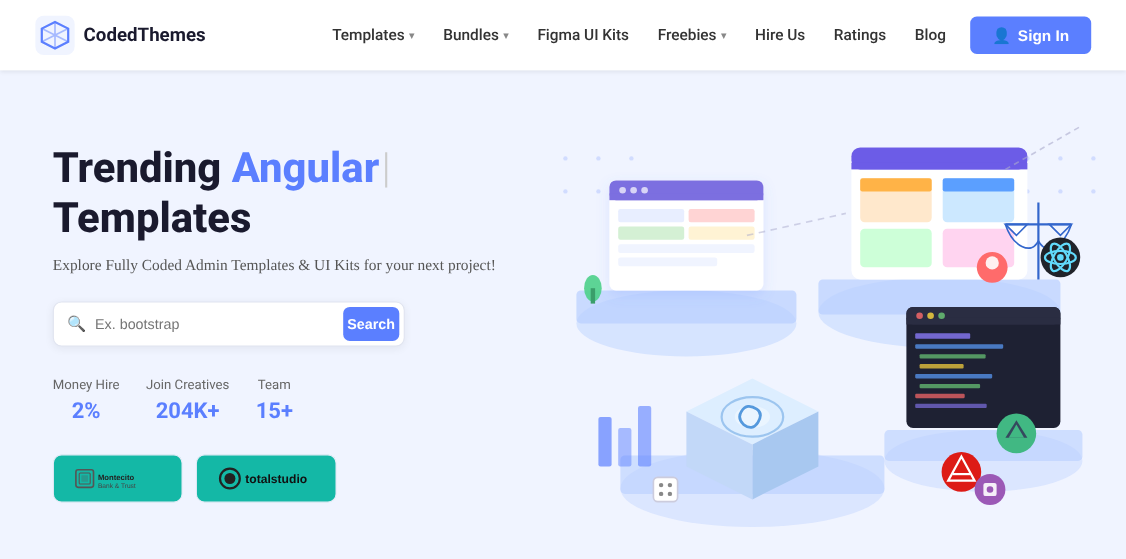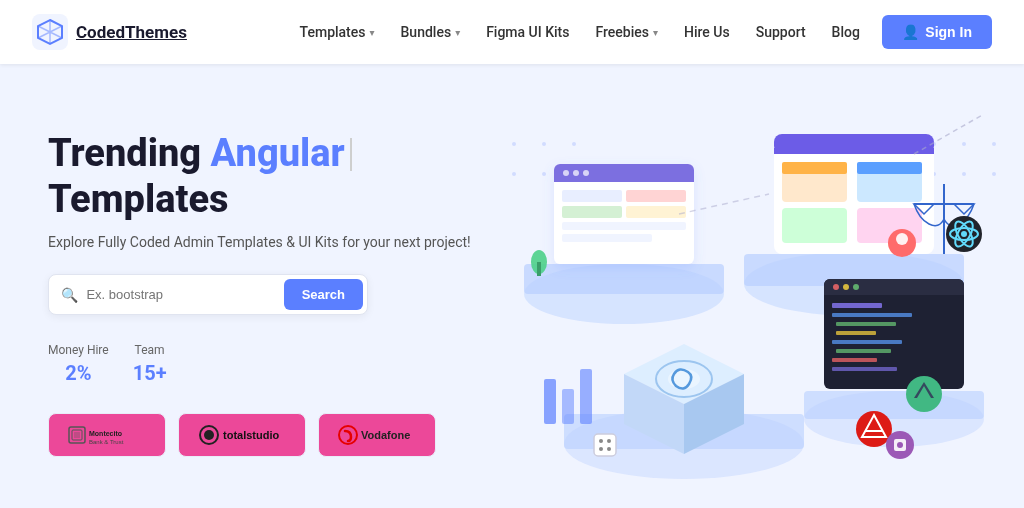--- a/index.html
+++ b/index.html
@@ -28,21 +28,20 @@
       margin-right: auto;
     }
     .logo-icon {
       width: 36px;
       height: 36px;
     }
     .logo-text {
       font-size: 17px;
       font-weight: 700;
       color: #1a1a2e;
-      text-decoration: underline;
     }
     .nav-links {
       display: flex;
       align-items: center;
       gap: 6px;
       list-style: none;
     }
     .nav-links li a {
       text-decoration: none;
       color: #333;
@@ -110,20 +109,21 @@
     }
     .hero-title .separator {
       color: #ccc;
       font-weight: 300;
       margin: 0 2px;
     }
     .hero-subtitle {
       font-size: 14px;
       color: #555;
       margin-bottom: 24px;
+      font-family: Liberation Serif, serif;
     }
 
     
     .search-bar {
       display: flex;
       align-items: center;
       background: #fff;
       border-radius: 8px;
       border: 1px solid #e0e4f0;
       padding: 4px 4px 4px 12px;
@@ -142,21 +142,21 @@
     .search-icon-wrap {
       color: #aaa;
       margin-right: 8px;
       font-size: 14px;
     }
     .btn-search {
       background: #5b7fff;
       color: #fff;
       border: none;
       border-radius: 6px;
-      padding: 8px 18px;
+      padding: 8px 4px;
       font-size: 13px;
       font-weight: 600;
       cursor: pointer;
     }
 
     
     .stats-row {
       display: flex;
       gap: 24px;
       margin-bottom: 28px;
@@ -180,21 +180,21 @@
     .agencies-title {
       font-size: 13px;
       color: #888;
       margin-bottom: 12px;
     }
     .agencies-logos {
       display: flex;
       gap: 12px;
     }
     .agency-logo {
-      background: #ec4899;
+      background: #14b8a6;
       border: 1px solid #e8ecf8;
       border-radius: 8px;
       padding: 10px 18px;
       display: flex;
       align-items: center;
       justify-content: center;
       min-width: 110px;
       height: 44px;
     }
 
@@ -248,21 +248,21 @@
         <span class="chevron">▾</span>
       </a>
     </li>
     <li>
       <a href="#">
         <span>Hire Us</span>
       </a>
     </li>
     <li>
       <a href="#">
-        <span>Support</span>
+        <span>Ratings</span>
       </a>
     </li>
     <li>
       <a href="#">
         <span>Blog</span>
       </a>
     </li>
   </ul>
 
   <button class="btn-signin">
@@ -281,20 +281,24 @@
     <div class="search-bar">
       <span class="search-icon-wrap">🔍</span>
       <input type="text" placeholder="Ex. bootstrap" style="">
       <button class="btn-search">Search</button>
     </div>
 
     <div class="stats-row">
       <div class="stat-item">
         <div class="stat-label">Money Hire</div>
         <div class="stat-value">2%</div>
+      </div>
+      <div class="stat-item">
+        <div class="stat-label">Join Creatives</div>
+        <div class="stat-value">204K+</div>
       </div>
       <div class="stat-item">
         <div class="stat-label">Team</div>
         <div class="stat-value">15+</div>
       </div>
     </div>
 
     <div class="agencies-section">
       <div class="agencies-logos">
         <div class="agency-logo">
@@ -306,27 +310,20 @@
             <text x="22" y="21" font-size="6" fill="#444" font-family="sans-serif">Bank &amp; Trust</text>
           </svg>
         </div>
         <div class="agency-logo">
           <svg width="90" height="24" viewBox="0 0 90 24">
             <circle cx="12" cy="12" r="9" fill="none" stroke="#222" stroke-width="2"></circle>
             <circle cx="12" cy="12" r="5" fill="#222"></circle>
             <text x="26" y="16" font-size="11" font-weight="700" fill="#111" font-family="sans-serif">totalstudio</text>
           </svg>
         </div>
-        <div class="agency-logo">
-          <svg width="80" height="24" viewBox="0 0 80 24">
-            <circle cx="11" cy="12" r="9" fill="none" stroke="#e60000" stroke-width="2"></circle>
-            <path d="M8 8 Q14 8 14 14 Q14 18 11 18" fill="none" stroke="#e60000" stroke-width="2.5" stroke-linecap="round"></path>
-            <text x="24" y="16" font-size="11" font-weight="700" fill="#222" font-family="sans-serif">Vodafone</text>
-          </svg>
-        </div>
       </div>
     </div>
   </div>
 
   <div class="hero-right">
     <div class="iso-container">
       <svg class="iso-svg" viewBox="0 0 520 380" xmlns="http://www.w3.org/2000/svg">
 
         <g opacity="0.2">
           <circle cx="30" cy="30" r="2" fill="#5b7fff"></circle>

